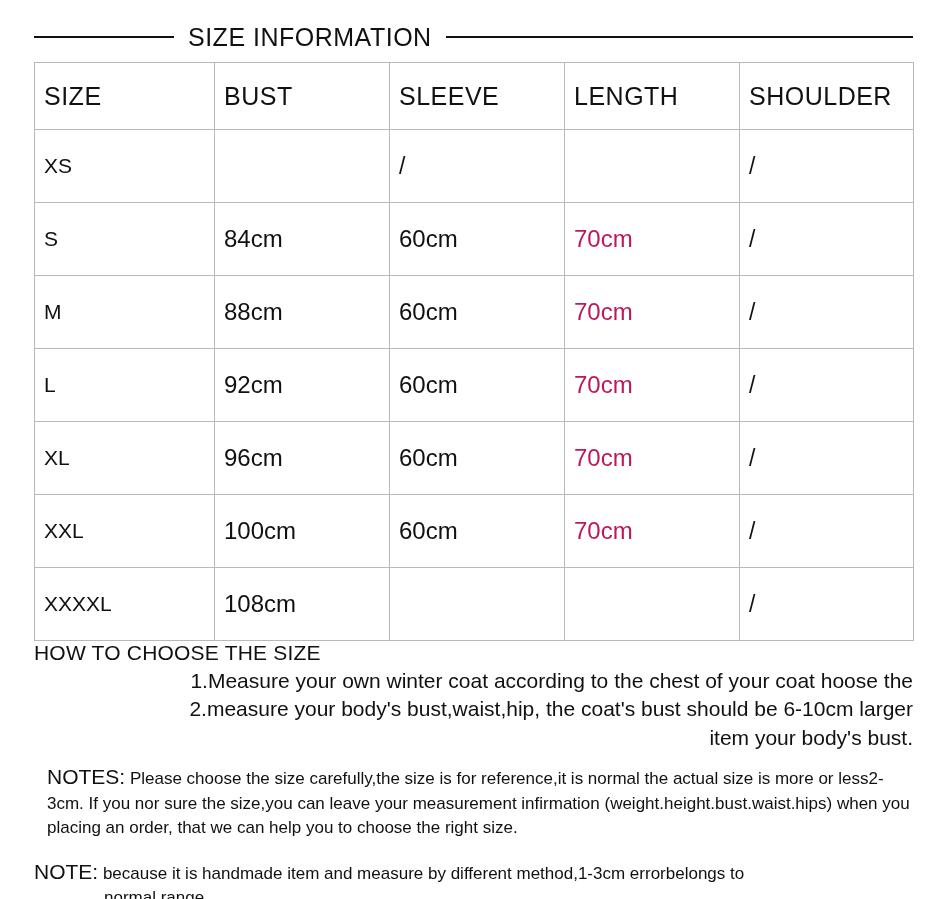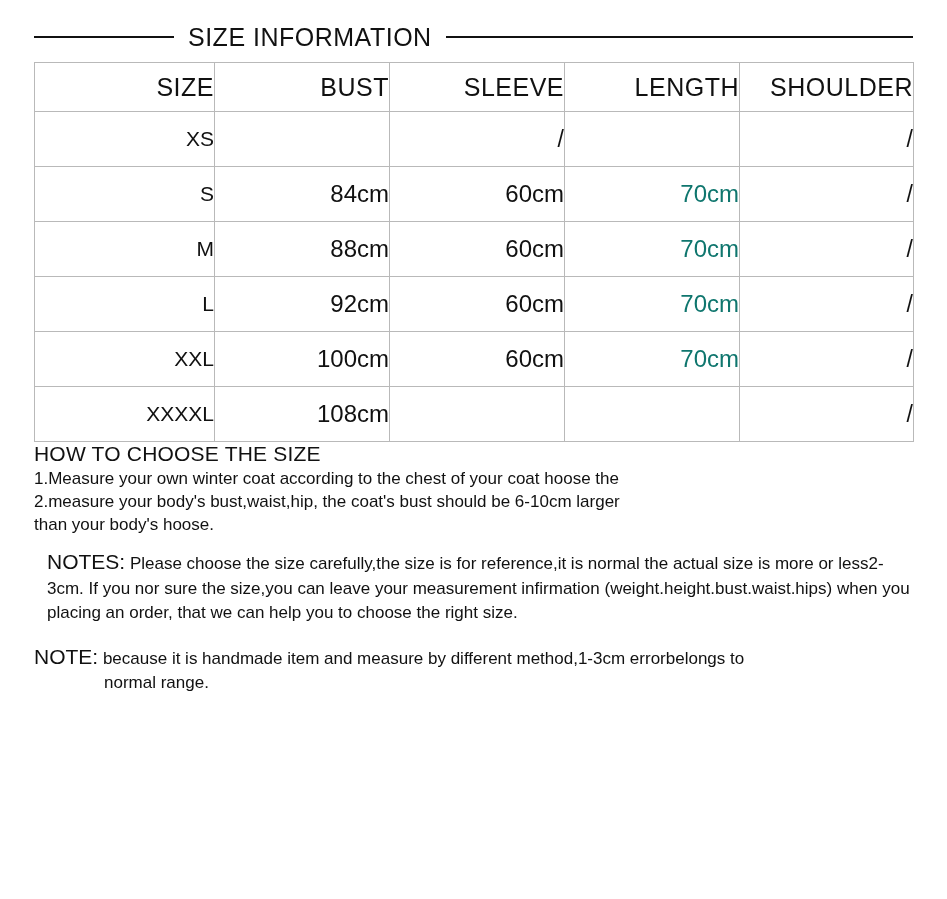--- a/index.html
+++ b/index.html
@@ -48,60 +48,61 @@
   
   table.size-table {
     border-collapse: collapse;
     width: 879px;
     table-layout: fixed;
     margin-top: 6px;
   }
   table.size-table th,
   table.size-table td {
     border: 1px solid #b9b9b9;
-    text-align: right;
+    text-align: left;
     vertical-align: middle;
-    padding: 0;
+    padding: 9px;
     height: 54px;
     font-weight: normal;
   }
   table.size-table thead th {
     font-size: 25px;
     height: 48px;
     letter-spacing: 0.5px;
   }
   td.size-label {
     font-size: 21px;
   }
   td.val {
     font-size: 24px;
   }
   td.val.red {
-    color: #0f766e;
+    color: #be185d;
   }
   td.slash {
     font-size: 23px;
   }
   col.c-size { width: 180px; }
   col.c-bust { width: 175px; }
   col.c-sleeve { width: 175px; }
   col.c-length { width: 175px; }
   col.c-shoulder { width: 174px; }
 
   
   .how-head {
     font-size: 21px;
     margin-top: 0;
     margin-bottom: 2px;
     letter-spacing: 0.2px;
   }
   .para {
-    font-size: 17px;
+    font-size: 21px;
     line-height: 1.35;
     margin: 0;
+    text-align: right;
   }
   .para .cont { display: block; padding-left: 6px; }
 
   .notes-block {
     margin-top: 10px;
     font-size: 17px;
     line-height: 1.42;
     margin-left: 13px;
   }
   .notes-block .lead {
@@ -171,20 +172,27 @@
         <td class="slash">/</td>
       </tr>
       <tr>
         <td class="size-label">L</td>
         <td class="val">92cm</td>
         <td class="val">60cm</td>
         <td class="val red">70cm</td>
         <td class="slash">/</td>
       </tr>
       <tr>
+        <td class="size-label">XL</td>
+        <td class="val">96cm</td>
+        <td class="val">60cm</td>
+        <td class="val red">70cm</td>
+        <td class="slash">/</td>
+      </tr>
+      <tr>
         <td class="size-label">XXL</td>
         <td class="val">100cm</td>
         <td class="val">60cm</td>
         <td class="val red">70cm</td>
         <td class="slash">/</td>
       </tr>
       <tr>
         <td class="size-label">XXXXL</td>
         <td class="val">108cm</td>
         <td class="val"></td>
@@ -195,21 +203,21 @@
   </table>
 
   <div class="how-head">HOW TO CHOOSE THE SIZE</div>
 
   <p class="para">
     <span>1.Measure your own winter coat  according to the chest of your coat hoose the</span>
   </p>
 
   <p class="para">
     <span>2.measure your body's bust,waist,hip, the coat's bust should be 6-10cm larger</span>
-    <span class="cont" style="padding-left:0">than your body's hoose.</span>
+    <span class="cont" style="padding-left:0">item your body's bust.</span>
   </p>
 
   <p class="notes-block">
     <span class="lead">NOTES:</span><span> Please choose the size carefully,the size is for reference,it is normal the actual size is more or less2-3cm. If you nor sure the size,you can leave your measurement  infirmation (weight.height.bust.waist.hips) when you placing an order, that we can help you to choose the right size.</span>
   </p>
 
   <p class="note-block">
     <span class="lead">NOTE:</span><span> because it is handmade item and measure by different method,1-3cm errorbelongs to</span>
     <span class="second-line">normal range.</span>
   </p>

